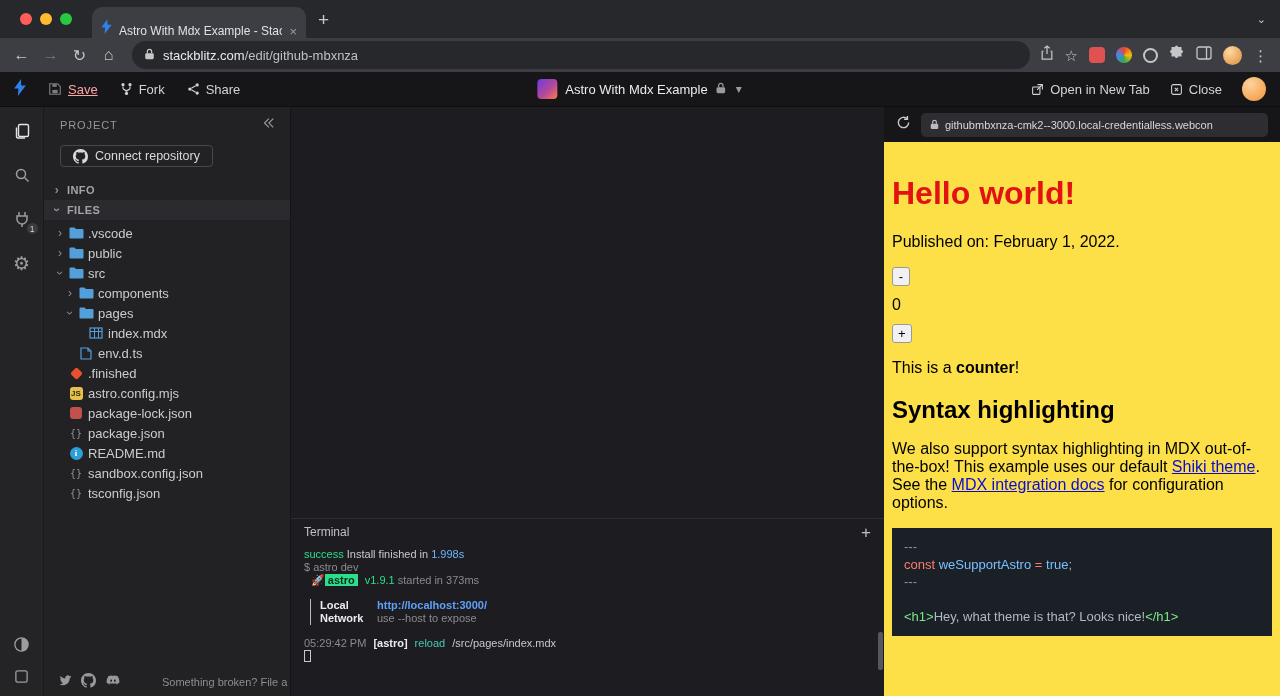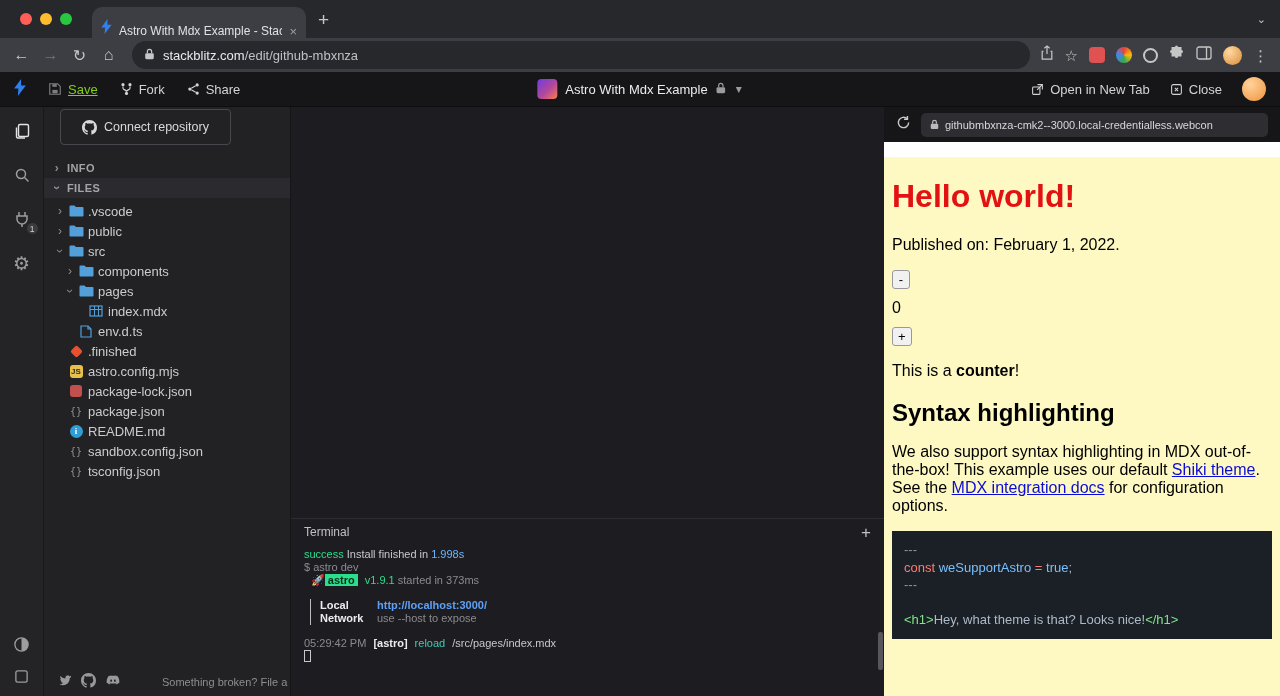--- a/index.html
+++ b/index.html
@@ -26,40 +26,40 @@
   .glyph { color:#c4c7c5; font-size:15px; line-height:1; }
   .ext-red { width:16px; height:16px; border-radius:4px; background:#e05252; }
   .ext-multi { width:16px; height:16px; border-radius:50%; background:conic-gradient(#ea4335,#fbbc05,#34a853,#4285f4,#ea4335); }
   .ext-circle { width:15px; height:15px; border-radius:50%; border:2px solid #c4c7c5; }
   .b-avatar { width:19px; height:19px; border-radius:50%; background:radial-gradient(circle at 35% 30%,#ffd9a0,#d98a3a); }
 
   
   .sb-header { height:35px; background:#161619; display:flex; align-items:center; padding:0 14px; position:relative; border-bottom:1px solid #0e0e10; }
   .sb-left { display:flex; align-items:center; gap:22px; }
   .sb-btn { display:flex; align-items:center; gap:6px; font-size:13px; color:#d3d3d5; }
-  .sb-btn.save { color:#84cc16;text-decoration:underline; }
+  .sb-btn.save { color:#fca5a5;text-decoration:underline; }
   .sb-center { position:absolute; left:50%; transform:translateX(-50%); display:flex; align-items:center; gap:8px; height:100%; }
   .sb-avatar { width:20px; height:20px; border-radius:4px; background:linear-gradient(135deg,#6d3be0 0%,#b3489c 55%,#ff7b4a 100%); }
   .sb-title { font-size:13px; color:#ebebec; }
   .sb-right { margin-left:auto; display:flex; align-items:center; gap:20px; }
   .sb-user { width:24px; height:24px; border-radius:50%; background:radial-gradient(circle at 35% 30%,#ffd29d,#ef943a); }
 
   
   .main { display:flex; height:589px; }
 
   .rail { width:44px; background:#242427; border-right:1px solid #19191b; display:flex; flex-direction:column; align-items:center; padding:12px 0 8px; gap:20px; }
   .rail-icon { width:24px; height:24px; display:flex; align-items:center; justify-content:center; color:#9c9ca1; position:relative; }
   .rail-icon.active { color:#e4e4e6; }
   .rail-bottom { margin-top:auto; display:flex; flex-direction:column; align-items:center; gap:8px; }
   .nbadge { position:absolute; right:-5px; bottom:-4px; width:13px; height:13px; border-radius:50%; background:#3a3a3f; color:#d2d2d5; font-size:8.5px; display:flex; align-items:center; justify-content:center; border:1px solid #242427; }
 
   .panel { width:247px; background:#222225; border-right:1px solid #151517; display:flex; flex-direction:column; }
   .pp-header { height:36px; display:flex; align-items:center; justify-content:space-between; padding:0 15px 0 16px; }
   .pp-title { font-size:11px; letter-spacing:.9px; color:#96969b; }
-  .connect { margin:2px 16px 13px; height:36px; border:1px solid #47474d; border-radius:4px; display:inline-flex; align-items:center; gap:7px; padding:0 21px; color:#d9d9db; font-size:12.5px; width:max-content; background:transparent; }
+  .connect { margin:2px 16px 13px; height:22px; border:1px solid #47474d; border-radius:4px; display:inline-flex; align-items:center; gap:7px; padding:0 12px; color:#d9d9db; font-size:12.5px; width:max-content; background:transparent; }
   .section { height:20px; display:flex; align-items:center; gap:6px; padding:0 9px; font-size:11px; font-weight:bold; letter-spacing:.4px; color:#a3a3a8; }
   .section.files-bg { background:#2b2b2f; }
   .chev { color:#8c8c91; font-size:12px; display:inline-block; width:8px; text-align:center; line-height:1; }
   .chev.open { transform:rotate(90deg); }
   .chev.slot { visibility:hidden; }
   .tree { flex:1; overflow:hidden; padding-top:3px; }
   .row { height:20px; display:flex; align-items:center; gap:4px; font-size:13px; color:#cccccf; }
   .row .fi { width:16px; display:flex; align-items:center; justify-content:center; }
   .d1{padding-left:12px}.d2{padding-left:22px}.d3{padding-left:32px}
   .git-diamond { width:9px; height:9px; background:#e8502e; transform:rotate(45deg); border-radius:2px; }
@@ -83,21 +83,21 @@
   .badge-astro { background:#2bde8b; color:#0c2b1d; font-weight:bold; }
   .server { border-left:1px solid #bcbcbf; margin-left:6px; padding-left:9px; margin-top:1px; }
   .server .lbl { display:inline-block; width:57px; font-weight:bold; color:#ececef; }
   .cursor { display:inline-block; width:7px; height:12px; border:1px solid #c8c8cc; vertical-align:-2px; }
   .term-scroll { position:absolute; right:1px; bottom:26px; width:5px; height:38px; background:#56565c; border-radius:2px; }
 
   
   .preview { width:396px; display:flex; flex-direction:column; background:#fff; }
   .pv-bar { height:35px; background:#161619; display:flex; align-items:center; gap:10px; padding:0 12px; }
   .pv-url { flex:1; height:24px; background:#2d2d32; border-radius:5px; display:flex; align-items:center; gap:6px; padding:0 9px; font-size:11px; color:#d8d8da; overflow:hidden; white-space:nowrap; }
-  .pv-body { flex:1; background:#fef9c3; padding:0 8px; font-family:"Liberation Serif",serif; color:#000; overflow:hidden;margin-top:15px; }
+  .pv-body { flex:1; background:#fde047; padding:12px 8px; font-family:"Liberation Serif",serif; color:#000; overflow:hidden; }
   .pv-h1 { font-size:32px; margin:21px 0; color:#e31212; font-weight:bold; }
   .pv-body p { font-size:16px; margin:16px 0; }
   .cbtn { display:block; font-family:"Liberation Sans",sans-serif; font-size:13px; background:#f1f1f2; border:1px solid #99999d; border-radius:3px; min-width:18px; height:19px; padding:0 5px; line-height:16px; margin:8px 0; }
   .counter-val { margin:10px 0 !important; }
   .pv-h2 { font-size:24px; margin:19px 0 14px; font-weight:bold; }
   .pv-body a { color:#0b0bd6; text-decoration:underline; }
   .codeblock { background:#1b1f26; color:#adbac7; margin:16px 0; padding:10px 12px; font-family:"DejaVu Sans Mono",monospace; font-size:13px; line-height:17.5px; white-space:pre; overflow:hidden; }
   .c-gray{color:#8b949e}.c-red{color:#ff7b72}.c-blue{color:#79c0ff}.c-green{color:#7ee787}
 </style>
 </head>
@@ -248,20 +248,26 @@
           </span>
         <span class="rail-icon">
             <svg width="15" height="15" viewBox="0 0 16 16">
               <rect x="2" y="2" width="12" height="12" rx="2" fill="none" stroke="currentColor" stroke-width="1.4"></rect>
             </svg>
           </span>
       </div>
     </div>
 
     <div class="panel">
+      <div class="pp-header">
+        <span class="pp-title">PROJECT</span>
+        <span><svg width="14" height="14" viewBox="0 0 16 16">
+              <path d="M9 3 4 8l5 5M14 3 9 8l5 5" fill="none" stroke="#96969b" stroke-width="1.4"></path>
+            </svg></span>
+      </div>
       <button class="connect">
         <svg width="15" height="15" viewBox="0 0 16 16">
             <path fill="#d9d9db" d="M8 0C3.58 0 0 3.58 0 8c0 3.54 2.29 6.53 5.47 7.59.4.07.55-.17.55-.38 0-.19-.01-.82-.01-1.49-2.01.37-2.53-.49-2.69-.94-.09-.23-.48-.94-.82-1.13-.28-.15-.68-.52-.01-.53.63-.01 1.08.58 1.23.82.72 1.21 1.87.87 2.33.66.07-.52.28-.87.51-1.07-1.78-.2-3.64-.89-3.64-3.95 0-.87.31-1.59.82-2.15-.08-.2-.36-1.02.08-2.12 0 0 .67-.21 2.2.82.64-.18 1.32-.27 2-.27s1.36.09 2 .27c1.53-1.04 2.2-.82 2.2-.82.44 1.1.16 1.92.08 2.12.51.56.82 1.27.82 2.15 0 3.07-1.87 3.75-3.65 3.95.29.25.54.73.54 1.48 0 1.07-.01 1.93-.01 2.2 0 .21.15.46.55.38A8.01 8.01 0 0 0 16 8c0-4.42-3.58-8-8-8z"></path>
           </svg>
         <span>Connect repository</span>
       </button>
 
       <div class="section">
         <span class="chev">›</span>
         <span>INFO</span>

